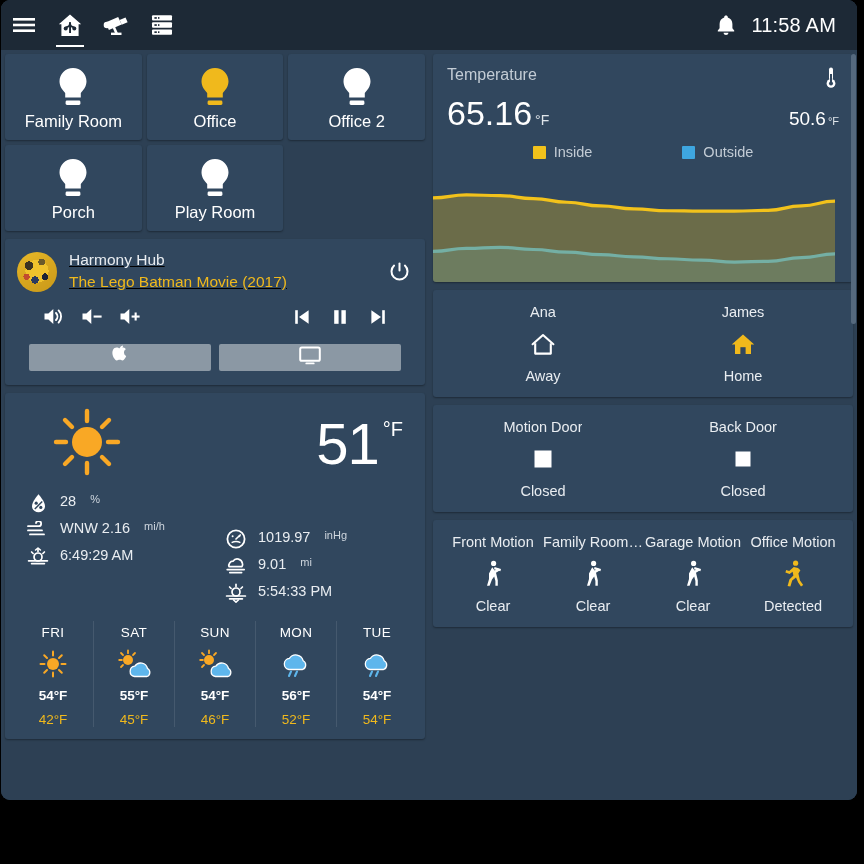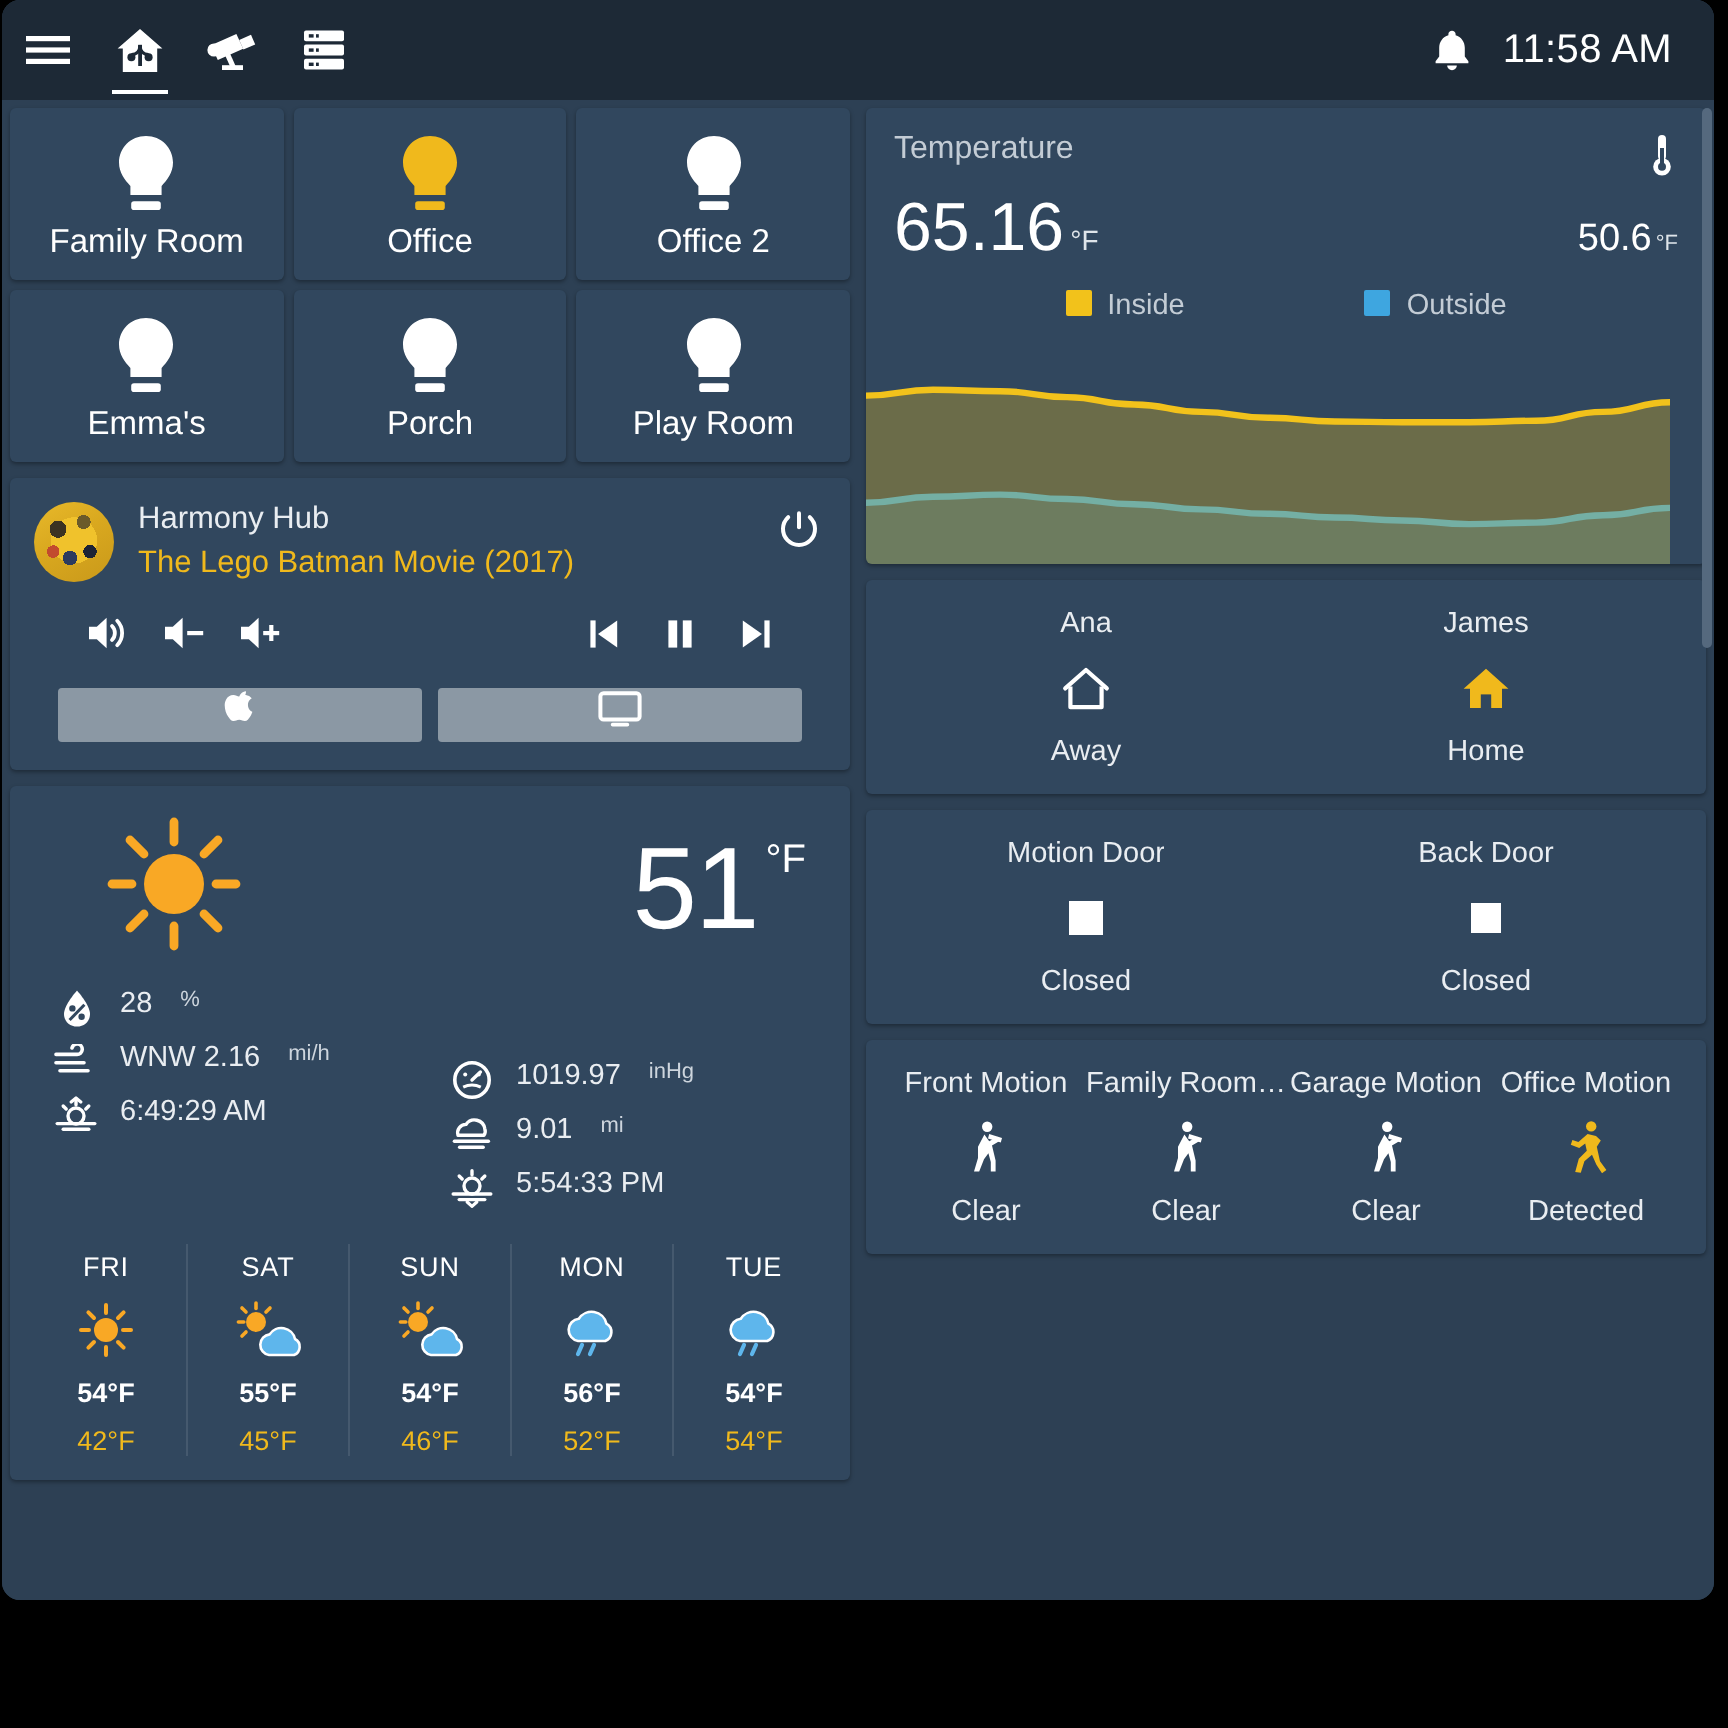--- a/index.html
+++ b/index.html
@@ -85,21 +85,21 @@
     cursor: pointer;
     box-shadow: 0 1px 2px rgba(0,0,0,.35);
   }
   .light-btn .bulb { width: 42px; height: 46px; display:flex; align-items:center; justify-content:center; }
   .light-btn .lname {
     color: #fff; font-size: 16.5px; line-height: 1;
   }
 
   
   #media-card { padding: 10px 12px 14px 12px; }
-  #media-top { display: flex; align-items: flex-start; gap: 12px; }
+  #media-top { display: flex; align-items: center; gap: 12px; text-decoration: underline; }
   #album-art {
     width: 40px; height: 40px; border-radius: 50%;
     flex: 0 0 40px;
     background:
       radial-gradient(circle at 30% 34%, #3c3322 0 11%, transparent 11%),
       radial-gradient(circle at 62% 25%, #6b5a2a 0 9%, transparent 9%),
       radial-gradient(circle at 24% 62%, #c24b2e 0 8%, transparent 8%),
       radial-gradient(circle at 45% 70%, #2c3a5e 0 10%, transparent 10%),
       radial-gradient(circle at 70% 62%, #1c2335 0 9%, transparent 9%),
       radial-gradient(circle at 50% 48%, #f0c22c 0 40%, transparent 40%),
@@ -158,21 +158,21 @@
   
   #temp-card { position: relative; padding: 12px 14px 0 14px; overflow: hidden; height: 228px; }
   #temp-head { display: flex; justify-content: space-between; align-items: flex-start; }
   #temp-label { color: #c3ccd5; font-size: 16px; }
   #temp-values { display: flex; justify-content: space-between; align-items: flex-end; margin-top: 2px; }
   #temp-big { color: #fff; font-size: 34px; font-weight: 300; line-height: 1; }
   #temp-big-unit { color: #dfe5ea; font-size: 14px; margin-left: 3px; }
   #temp-small { color: #fff; font-size: 19px; font-weight: 300; }
   #temp-small-unit { color: #dfe5ea; font-size: 11px; margin-left: 2px; }
   #temp-legend { display: flex; justify-content: center; gap: 90px; margin-top: 14px; }
-  .legend-item { display: flex; gap: 8px; }
+  .legend-item { display: flex; align-items: center; gap: 8px; }
   .legend-sw { width: 13px; height: 13px; border-radius: 1px; }
   .legend-lb { color: #c3ccd5; font-size: 14.5px; }
   #temp-chart { position: absolute; left: 0; right: 0; bottom: 0; height: 96px; }
 
   
   .entity-card { padding: 14px 10px 13px 10px; }
   .entity-row { display: flex; }
   .entity {
     flex: 1; display: flex; flex-direction: column; align-items: center;
     gap: 10px; cursor: pointer; min-width: 0;
@@ -291,29 +291,20 @@
         <div class="light-btn">
           <span class="bulb">
             <svg width="38" height="44" viewBox="0 0 38 44">
               <path d="M19 2 C11.3 2 5.5 8 5.5 15.3 C5.5 20.4 8.4 24 11.2 27 L11.2 31.5 L26.8 31.5 L26.8 27 C29.6 24 32.5 20.4 32.5 15.3 C32.5 8 26.7 2 19 2 Z" fill="#fff"></path>
               <rect x="11.6" y="34.6" width="14.8" height="4.4" rx="1.4" fill="#fff"></rect>
             </svg>
           </span>
           <span class="lname">Office 2</span>
         </div>
 
-        <div class="light-btn">
-          <span class="bulb">
-            <svg width="38" height="44" viewBox="0 0 38 44">
-              <path d="M19 2 C11.3 2 5.5 8 5.5 15.3 C5.5 20.4 8.4 24 11.2 27 L11.2 31.5 L26.8 31.5 L26.8 27 C29.6 24 32.5 20.4 32.5 15.3 C32.5 8 26.7 2 19 2 Z" fill="#fff"></path>
-              <rect x="11.6" y="34.6" width="14.8" height="4.4" rx="1.4" fill="#fff"></rect>
-            </svg>
-          </span>
-          <span class="lname">Emma's</span>
-        </div>
 
         <div class="light-btn">
           <span class="bulb">
             <svg width="38" height="44" viewBox="0 0 38 44">
               <path d="M19 2 C11.3 2 5.5 8 5.5 15.3 C5.5 20.4 8.4 24 11.2 27 L11.2 31.5 L26.8 31.5 L26.8 27 C29.6 24 32.5 20.4 32.5 15.3 C32.5 8 26.7 2 19 2 Z" fill="#fff"></path>
               <rect x="11.6" y="34.6" width="14.8" height="4.4" rx="1.4" fill="#fff"></rect>
             </svg>
           </span>
           <span class="lname">Porch</span>
         </div>

